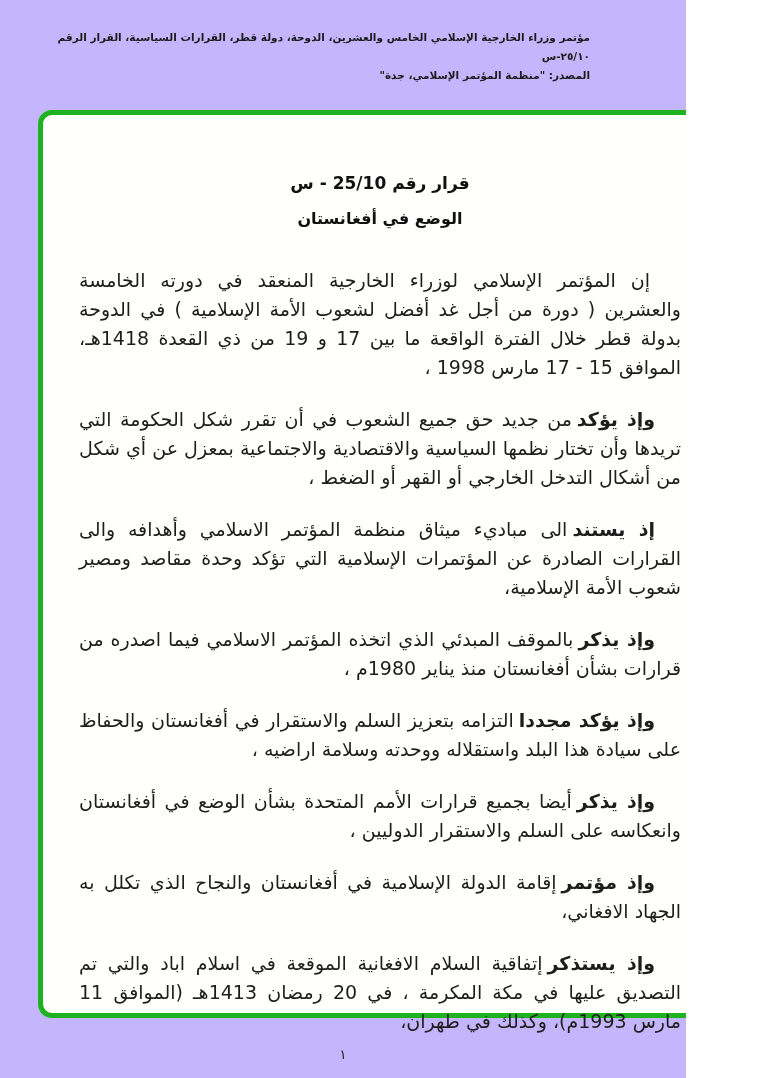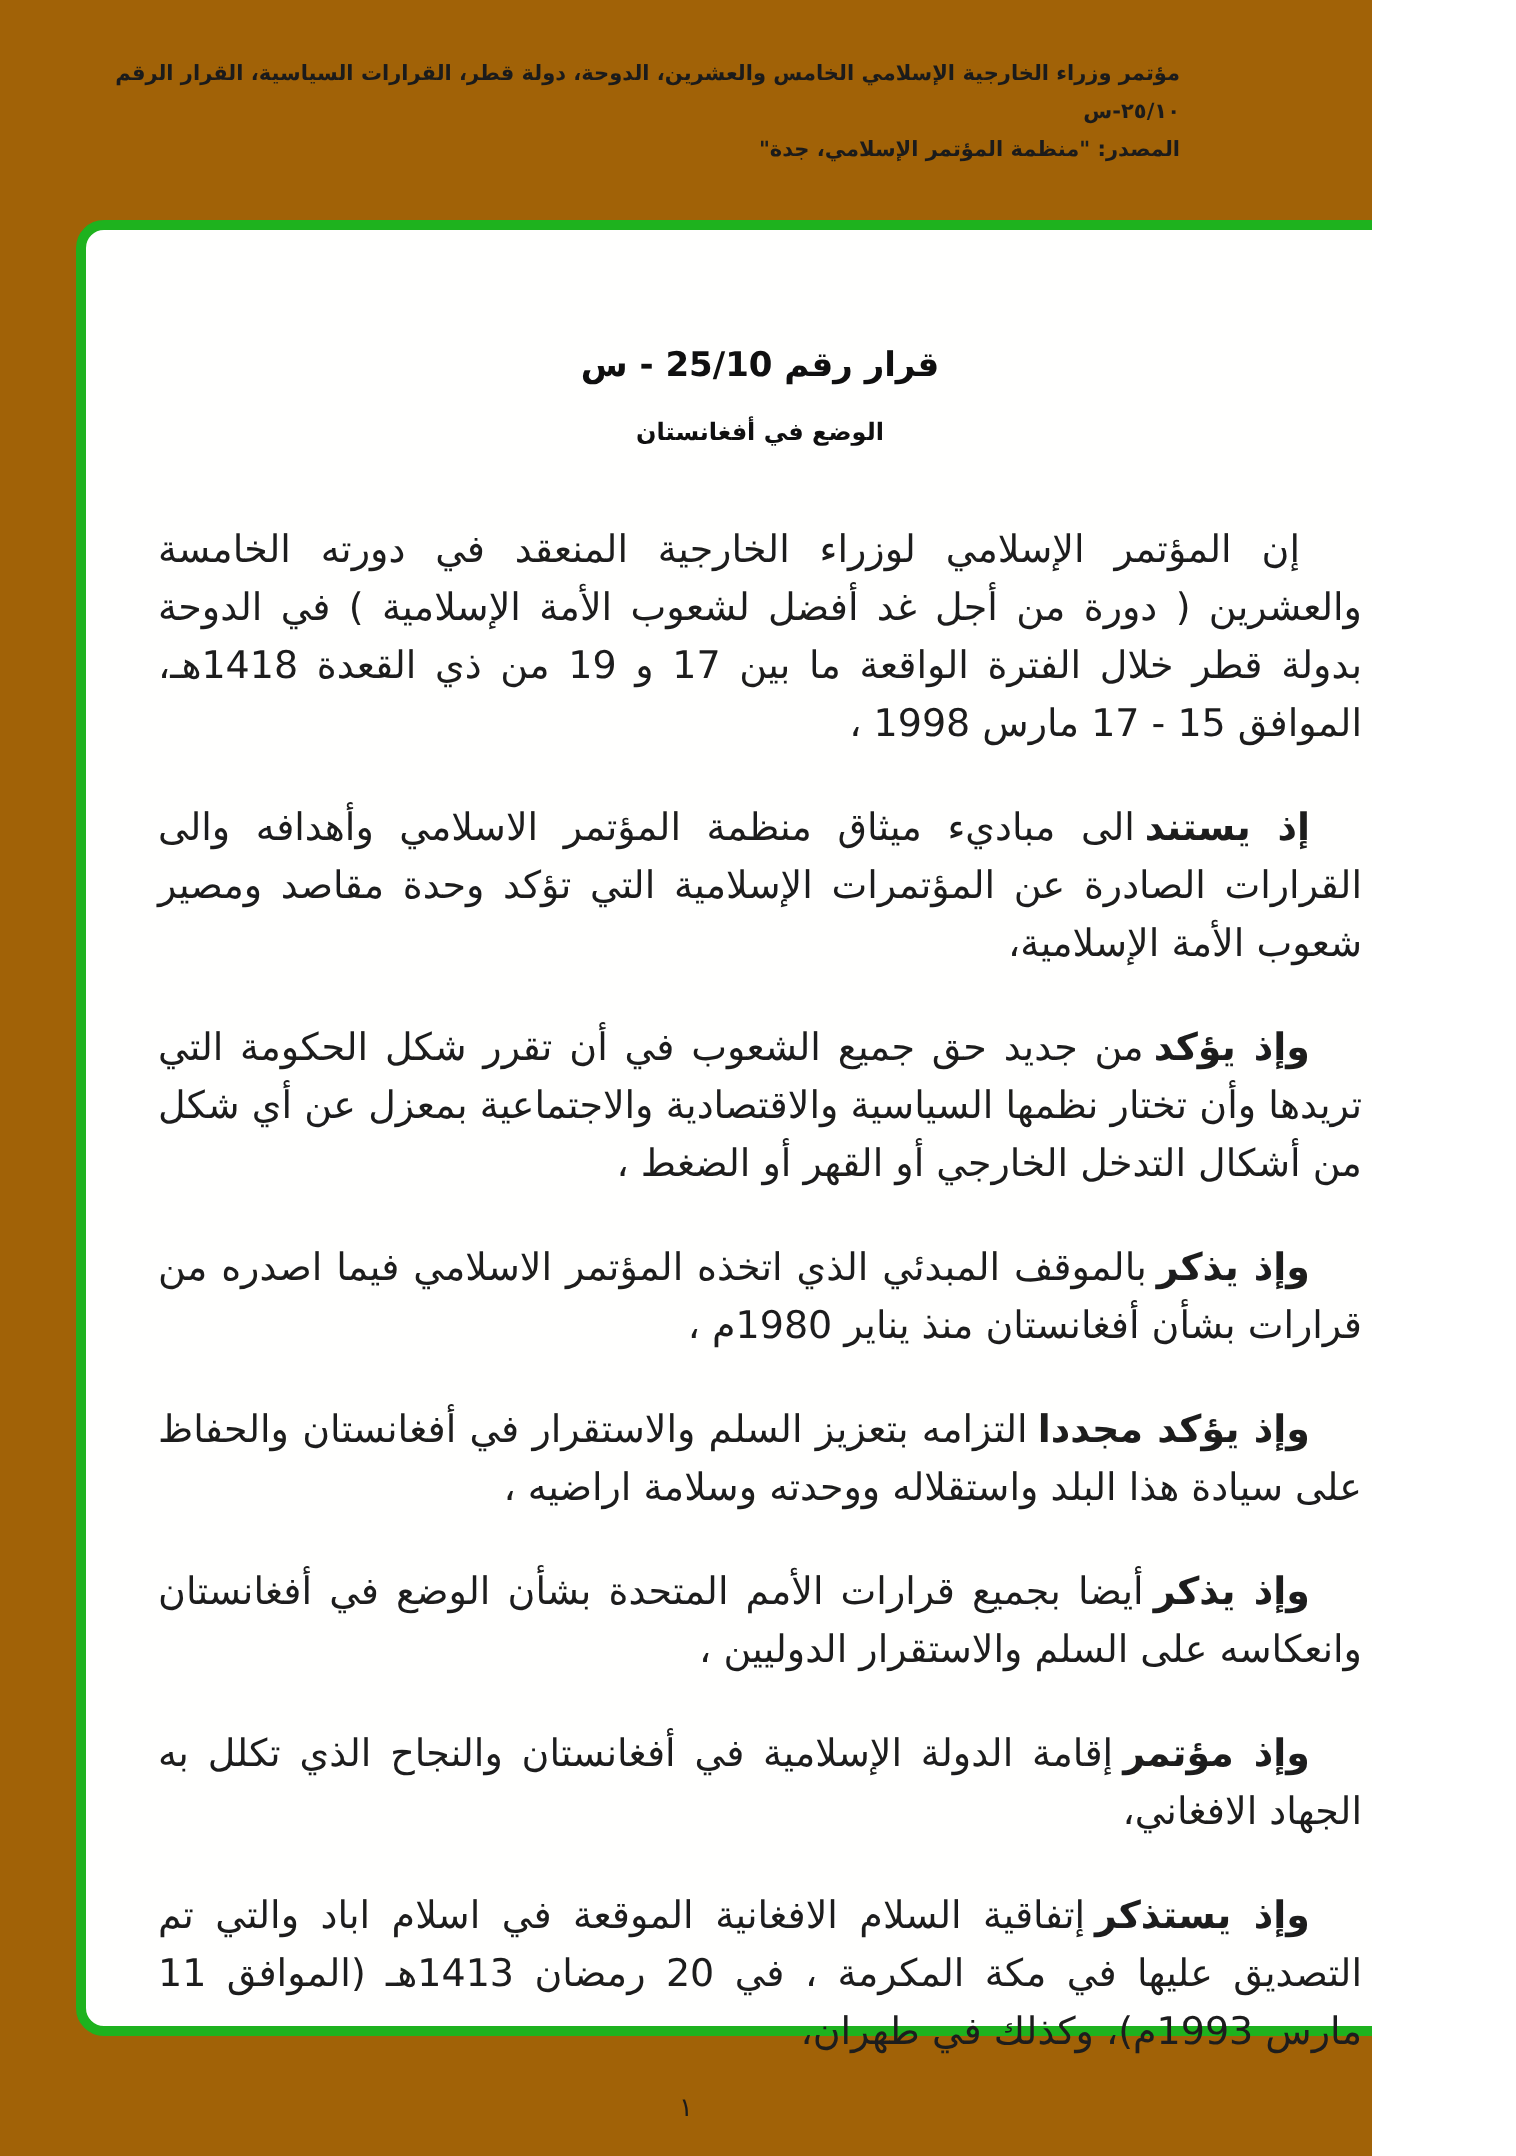--- a/index.html
+++ b/index.html
@@ -3,21 +3,21 @@
 <meta charset="utf-8">
 <style>
   * { margin: 0; padding: 0; box-sizing: border-box; }
   html, body { background: #ffffff; }
   body { font-family: "DejaVu Sans", sans-serif; }
 
   .page {
     position: relative;
     width: 686px;
     height: 1078px;
-    background: #a16207;
+    background: #c4b5fd;
     overflow: hidden;
   }
 
   .doc-header {
     position: absolute;
     top: 28px;
     right: 96px;
     width: 566px;
     direction: rtl;
     text-align: right;
@@ -41,21 +41,21 @@
 
   .title-block {
     direction: rtl;
     text-align: center;
     color: #101010;
     font-weight: bold;
     margin-top: 16px;
   }
   .title-line1 { font-size: 17px; letter-spacing: 0.5px; }
   .title-line2 { font-size: 15px; margin-top: 20px; letter-spacing: 2px; }
-  .title-line3 { font-size: 12px; margin-top: 16px; letter-spacing: 0.5px; }
+  .title-line3 { font-size: 16px; margin-top: 16px; letter-spacing: 0.5px; }
 
   .doc-body {
     direction: rtl;
     text-align: justify;
     font-size: 19px;
     line-height: 29px;
     color: #1d1d1d;
     margin-top: 38px;
     padding: 0 2px;
   }
@@ -96,25 +96,25 @@
       <div class="title-line3">الوضع في أفغانستان</div>
     </div>
 
     <div class="doc-body">
 
       <p class="para">
         <span class="lead"></span><span>إن المؤتمر الإسلامي لوزراء الخارجية المنعقد في دورته الخامسة والعشرين ( دورة من أجل غد أفضل لشعوب الأمة الإسلامية ) في الدوحة بدولة قطر خلال الفترة الواقعة ما بين 17 و 19 من ذي القعدة 1418هـ، الموافق 15 - 17 مارس 1998 ،</span>
       </p>
 
       <p class="para">
-        <span class="lead">إذ يستند</span><span>الى مباديء ميثاق منظمة المؤتمر الاسلامي وأهدافه والى القرارات الصادرة عن المؤتمرات الإسلامية التي تؤكد وحدة مقاصد ومصير شعوب الأمة الإسلامية،</span>
+        <span class="lead">وإذ يؤكد</span><span>من جديد حق جميع الشعوب في أن تقرر شكل الحكومة التي تريدها وأن تختار نظمها السياسية والاقتصادية والاجتماعية بمعزل عن أي شكل من أشكال التدخل الخارجي أو القهر أو الضغط ،</span>
       </p>
 
       <p class="para">
-        <span class="lead">وإذ يؤكد</span><span>من جديد حق جميع الشعوب في أن تقرر شكل الحكومة التي تريدها وأن تختار نظمها السياسية والاقتصادية والاجتماعية بمعزل عن أي شكل من أشكال التدخل الخارجي أو القهر أو الضغط ،</span>
+        <span class="lead">إذ يستند</span><span>الى مباديء ميثاق منظمة المؤتمر الاسلامي وأهدافه والى القرارات الصادرة عن المؤتمرات الإسلامية التي تؤكد وحدة مقاصد ومصير شعوب الأمة الإسلامية،</span>
       </p>
 
       <p class="para">
         <span class="lead">وإذ يذكر</span><span>بالموقف المبدئي الذي اتخذه المؤتمر الاسلامي فيما اصدره من قرارات بشأن أفغانستان منذ يناير 1980م ،</span>
       </p>
 
       <p class="para">
         <span class="lead">وإذ يؤكد مجددا</span><span>التزامه بتعزيز السلم والاستقرار في أفغانستان والحفاظ على سيادة هذا البلد واستقلاله ووحدته وسلامة اراضيه ،</span>
       </p>
 

